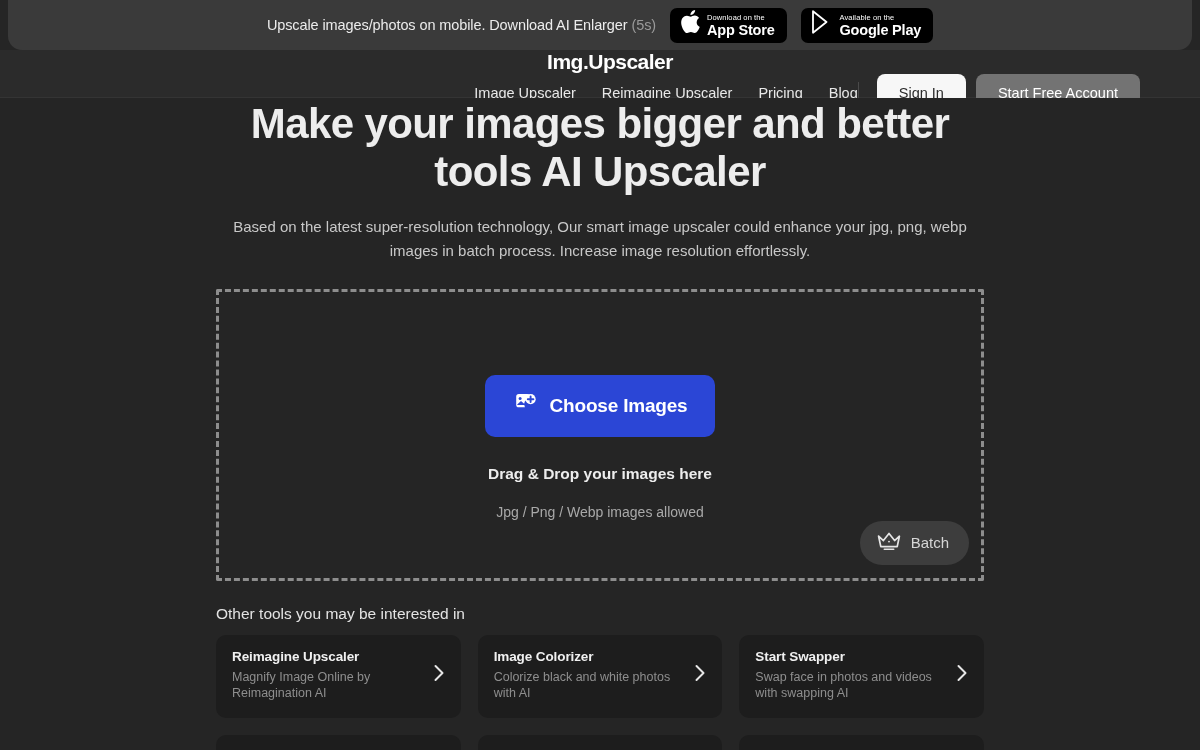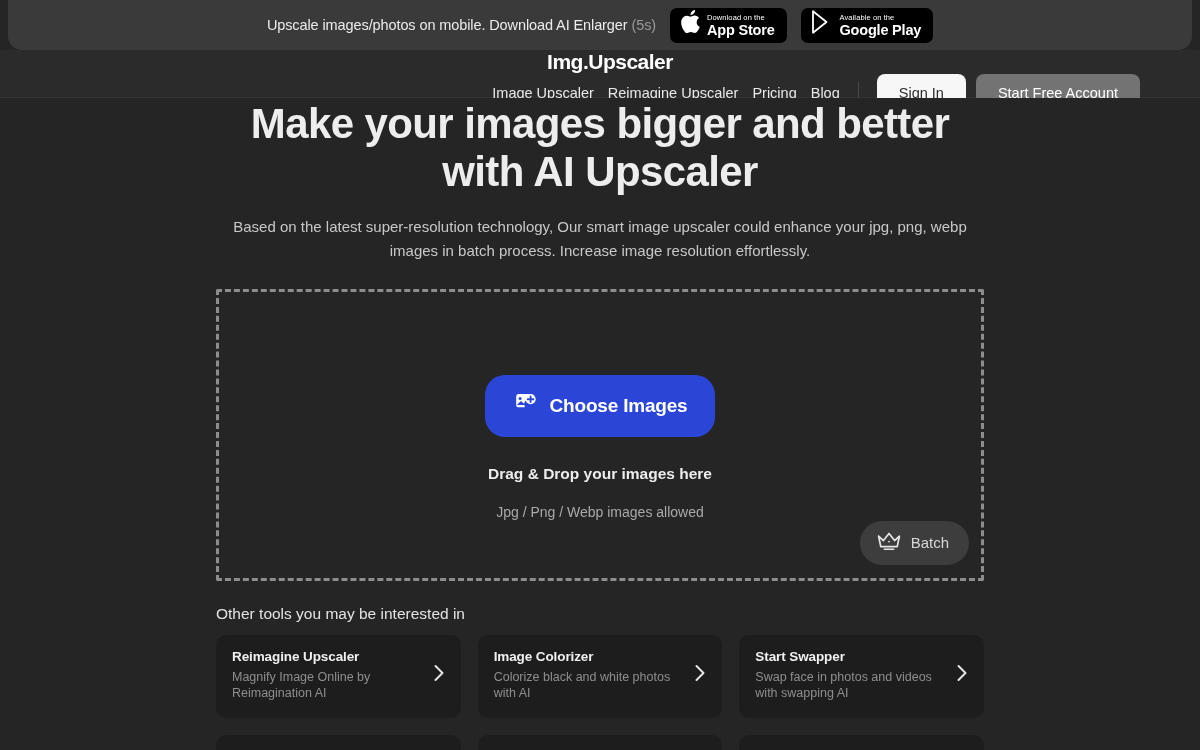--- a/index.html
+++ b/index.html
@@ -77,21 +77,21 @@
     font-weight: 700;
     color: #ffffff;
     letter-spacing: -0.5px;
   }
   .nav-right {
     margin-left: auto;
     display: flex;
     align-items: center;
     gap: 0;
   }
-  .nav-links { display: flex; align-items: flex-start; gap: 14px; margin-right: 18px; }
+  .nav-links { display: flex; align-items: flex-start; gap: 26px; }
   .nav-link {
     font-size: 14.5px;
     color: #e8e8e8;
     text-decoration: none;
     white-space: nowrap;
   }
   .nav-divider {
     width: 1px;
     height: 22px;
     background: #4a4a4a;
@@ -160,21 +160,21 @@
     border: 3px dashed #8d8d8d;
     border-radius: 2px;
     display: flex;
     flex-direction: column;
     align-items: center;
   }
   .btn-choose {
     margin-top: 83px;
     background: #2b46d6;
     border: none;
-    border-radius: 20px;
+    border-radius: 10px;
     height: 62px;
     padding: 0 28px;
     display: flex;
     align-items: center;
     gap: 13px;
     cursor: pointer;
   }
   .btn-choose .label {
     font-size: 19px;
     font-weight: 700;
@@ -301,21 +301,21 @@
     </div>
     <div class="nav-divider"></div>
     <button class="btn-signin">Sign In</button>
     <button class="btn-start">Start Free Account</button>
   </div>
 </div>
 
 <div class="page">
 
   <div class="hero">
-    <h1 class="hero-title">Make your images bigger and better with AI Upscaler</h1>
+    <h1 class="hero-title">Make your images bigger and better tools AI Upscaler</h1>
     <p class="hero-sub">Based on the latest super-resolution technology, Our smart image upscaler could enhance your jpg, png, webp images in batch process. Increase image resolution effortlessly.</p>
   </div>
 
   <div class="dropzone">
     <button class="btn-choose">
       <span>
         <svg width="24" height="24" viewBox="0 0 24 24">
           <path d="M3.2 4.6a2.6 2.6 0 0 1 2.6-2.6h8.6a2.6 2.6 0 0 1 2.6 2.6v2.1a5.6 5.6 0 0 0-5.1 8.6H5.8a2.6 2.6 0 0 1-2.6-2.6V4.6z" fill="#fff"></path>
           <circle cx="7.1" cy="6.6" r="1.5" fill="#2b46d6"></circle>
           <path d="M4.2 12.6 L8 8.9 L11.4 12.1 L13.1 10.6 L15.6 13 L4.4 13 Z" fill="#2b46d6"></path>

